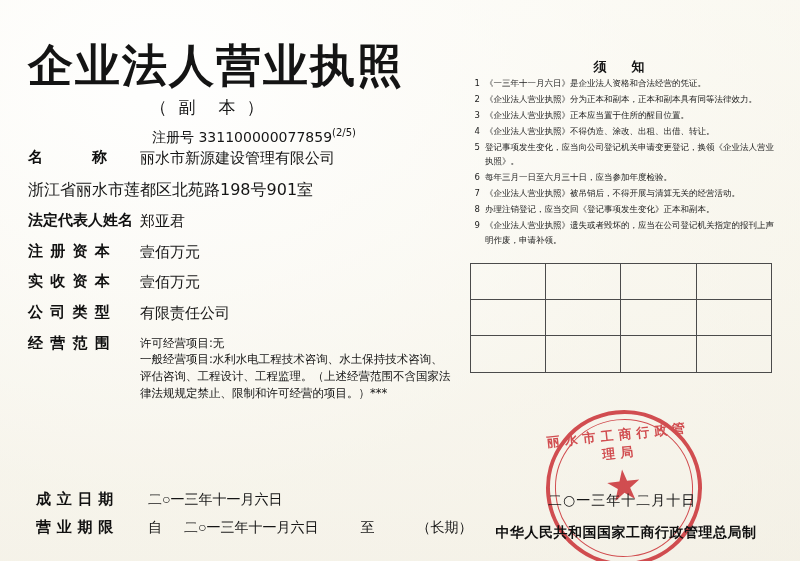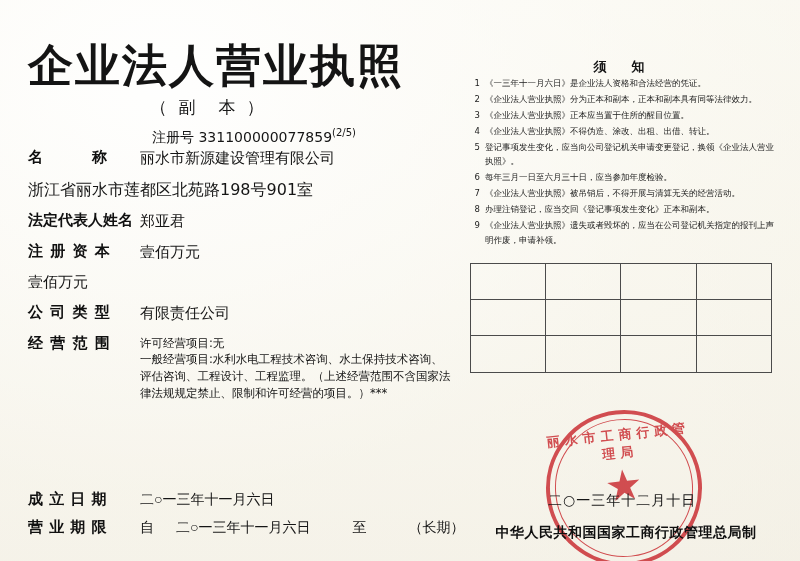--- a/index.html
+++ b/index.html
@@ -95,24 +95,24 @@
     line-height: 1.45;
     max-width: 312px;
   }
   .field-value.big {
     font-size: 15px;
   }
 
   
   .bottom-row {
     position: absolute;
-    left: 28px;
+    left: 36px;
     display: flex;
     align-items: flex-end;
-    font-family: Liberation Sans, sans-serif;
+    font-family: Liberation Serif, serif;
   }
   .bottom-row .lbl {
     font-size: 15px;
     font-weight: bold;
     color: #101010;
     width: 112px;
     flex: 0 0 112px;
     letter-spacing: 1px;
   }
   .bottom-row .val {
@@ -278,20 +278,21 @@
     </div>
     <div class="field-row">
       <div class="field-label spread-4">法定代表人姓名</div>
       <div class="field-value big">郑亚君</div>
     </div>
     <div class="field-row">
       <div class="field-label">注 册 资 本</div>
       <div class="field-value big">壹佰万元</div>
     </div>
     <div class="field-row">
+      <div class="field-label">实 收 资 本</div>
       <div class="field-value big">壹佰万元</div>
     </div>
     <div class="field-row">
       <div class="field-label">公 司 类 型</div>
       <div class="field-value big">有限责任公司</div>
     </div>
     <div class="field-row">
       <div class="field-label">经 营 范 围</div>
       <div class="field-value small" style="white-space: pre-line;">许可经营项目:无
 一般经营项目:水利水电工程技术咨询、水土保持技术咨询、评估咨询、工程设计、工程监理。（上述经营范围不含国家法律法规规定禁止、限制和许可经营的项目。）***</div>

